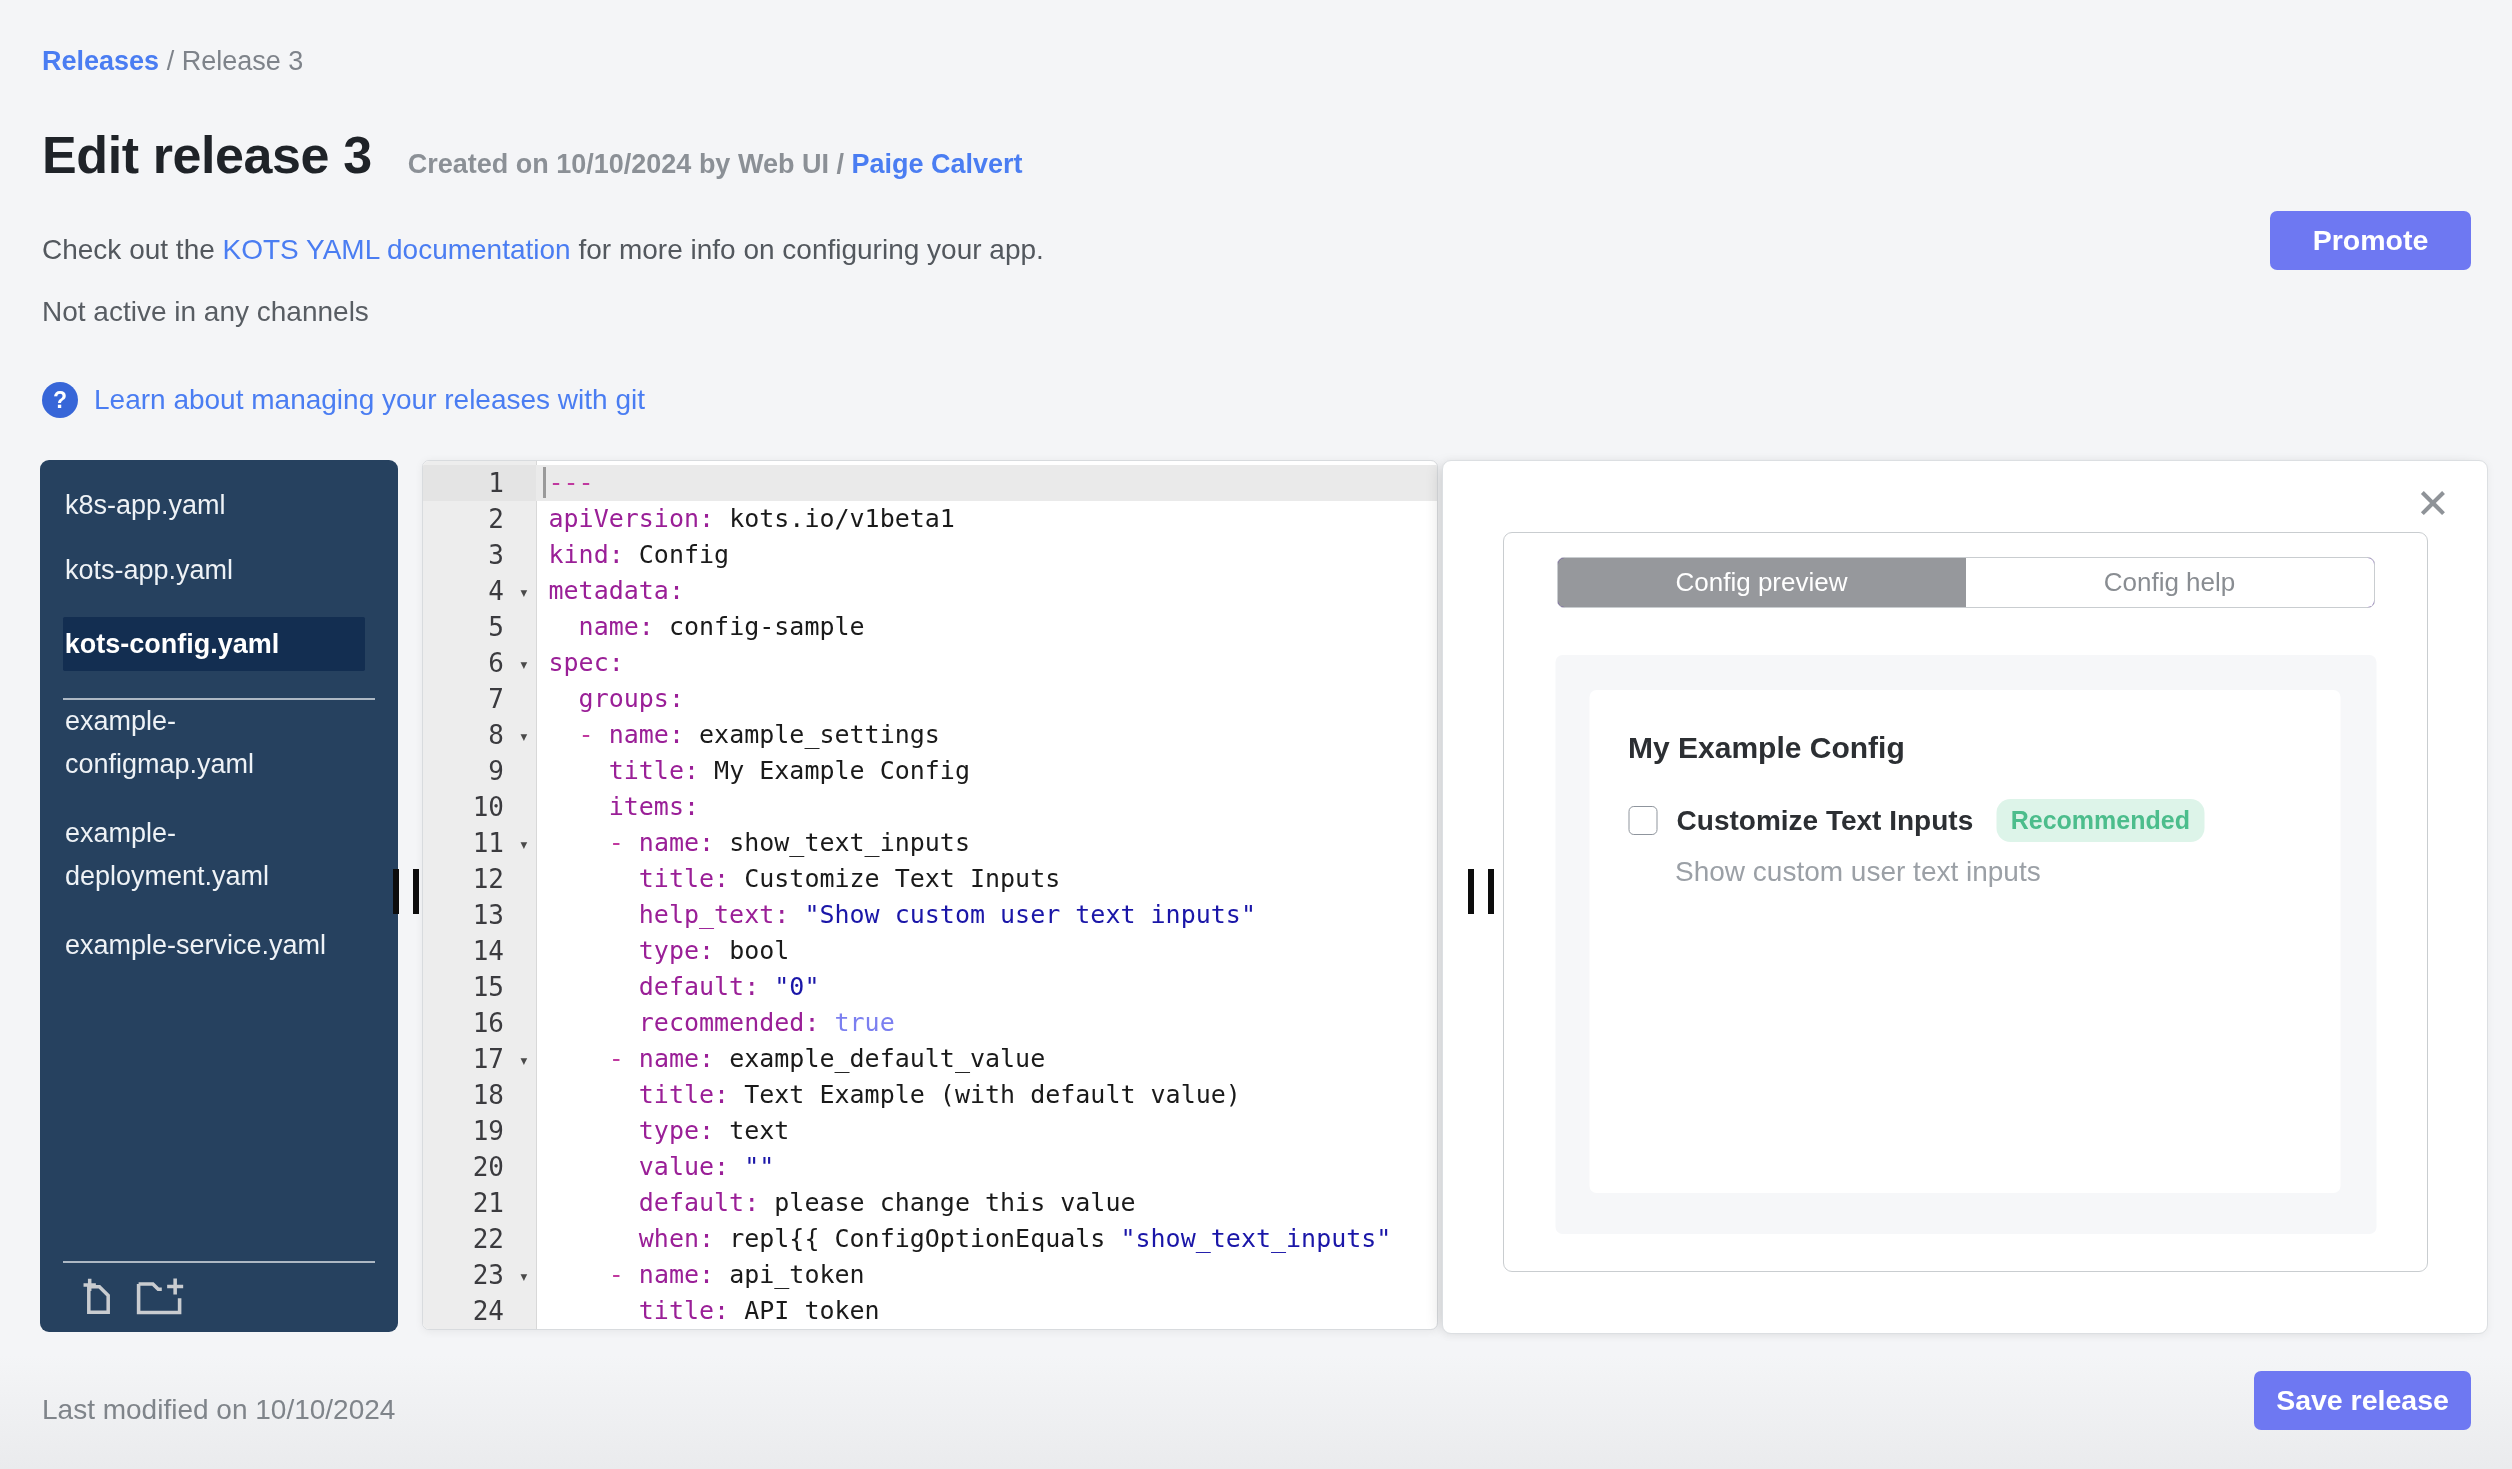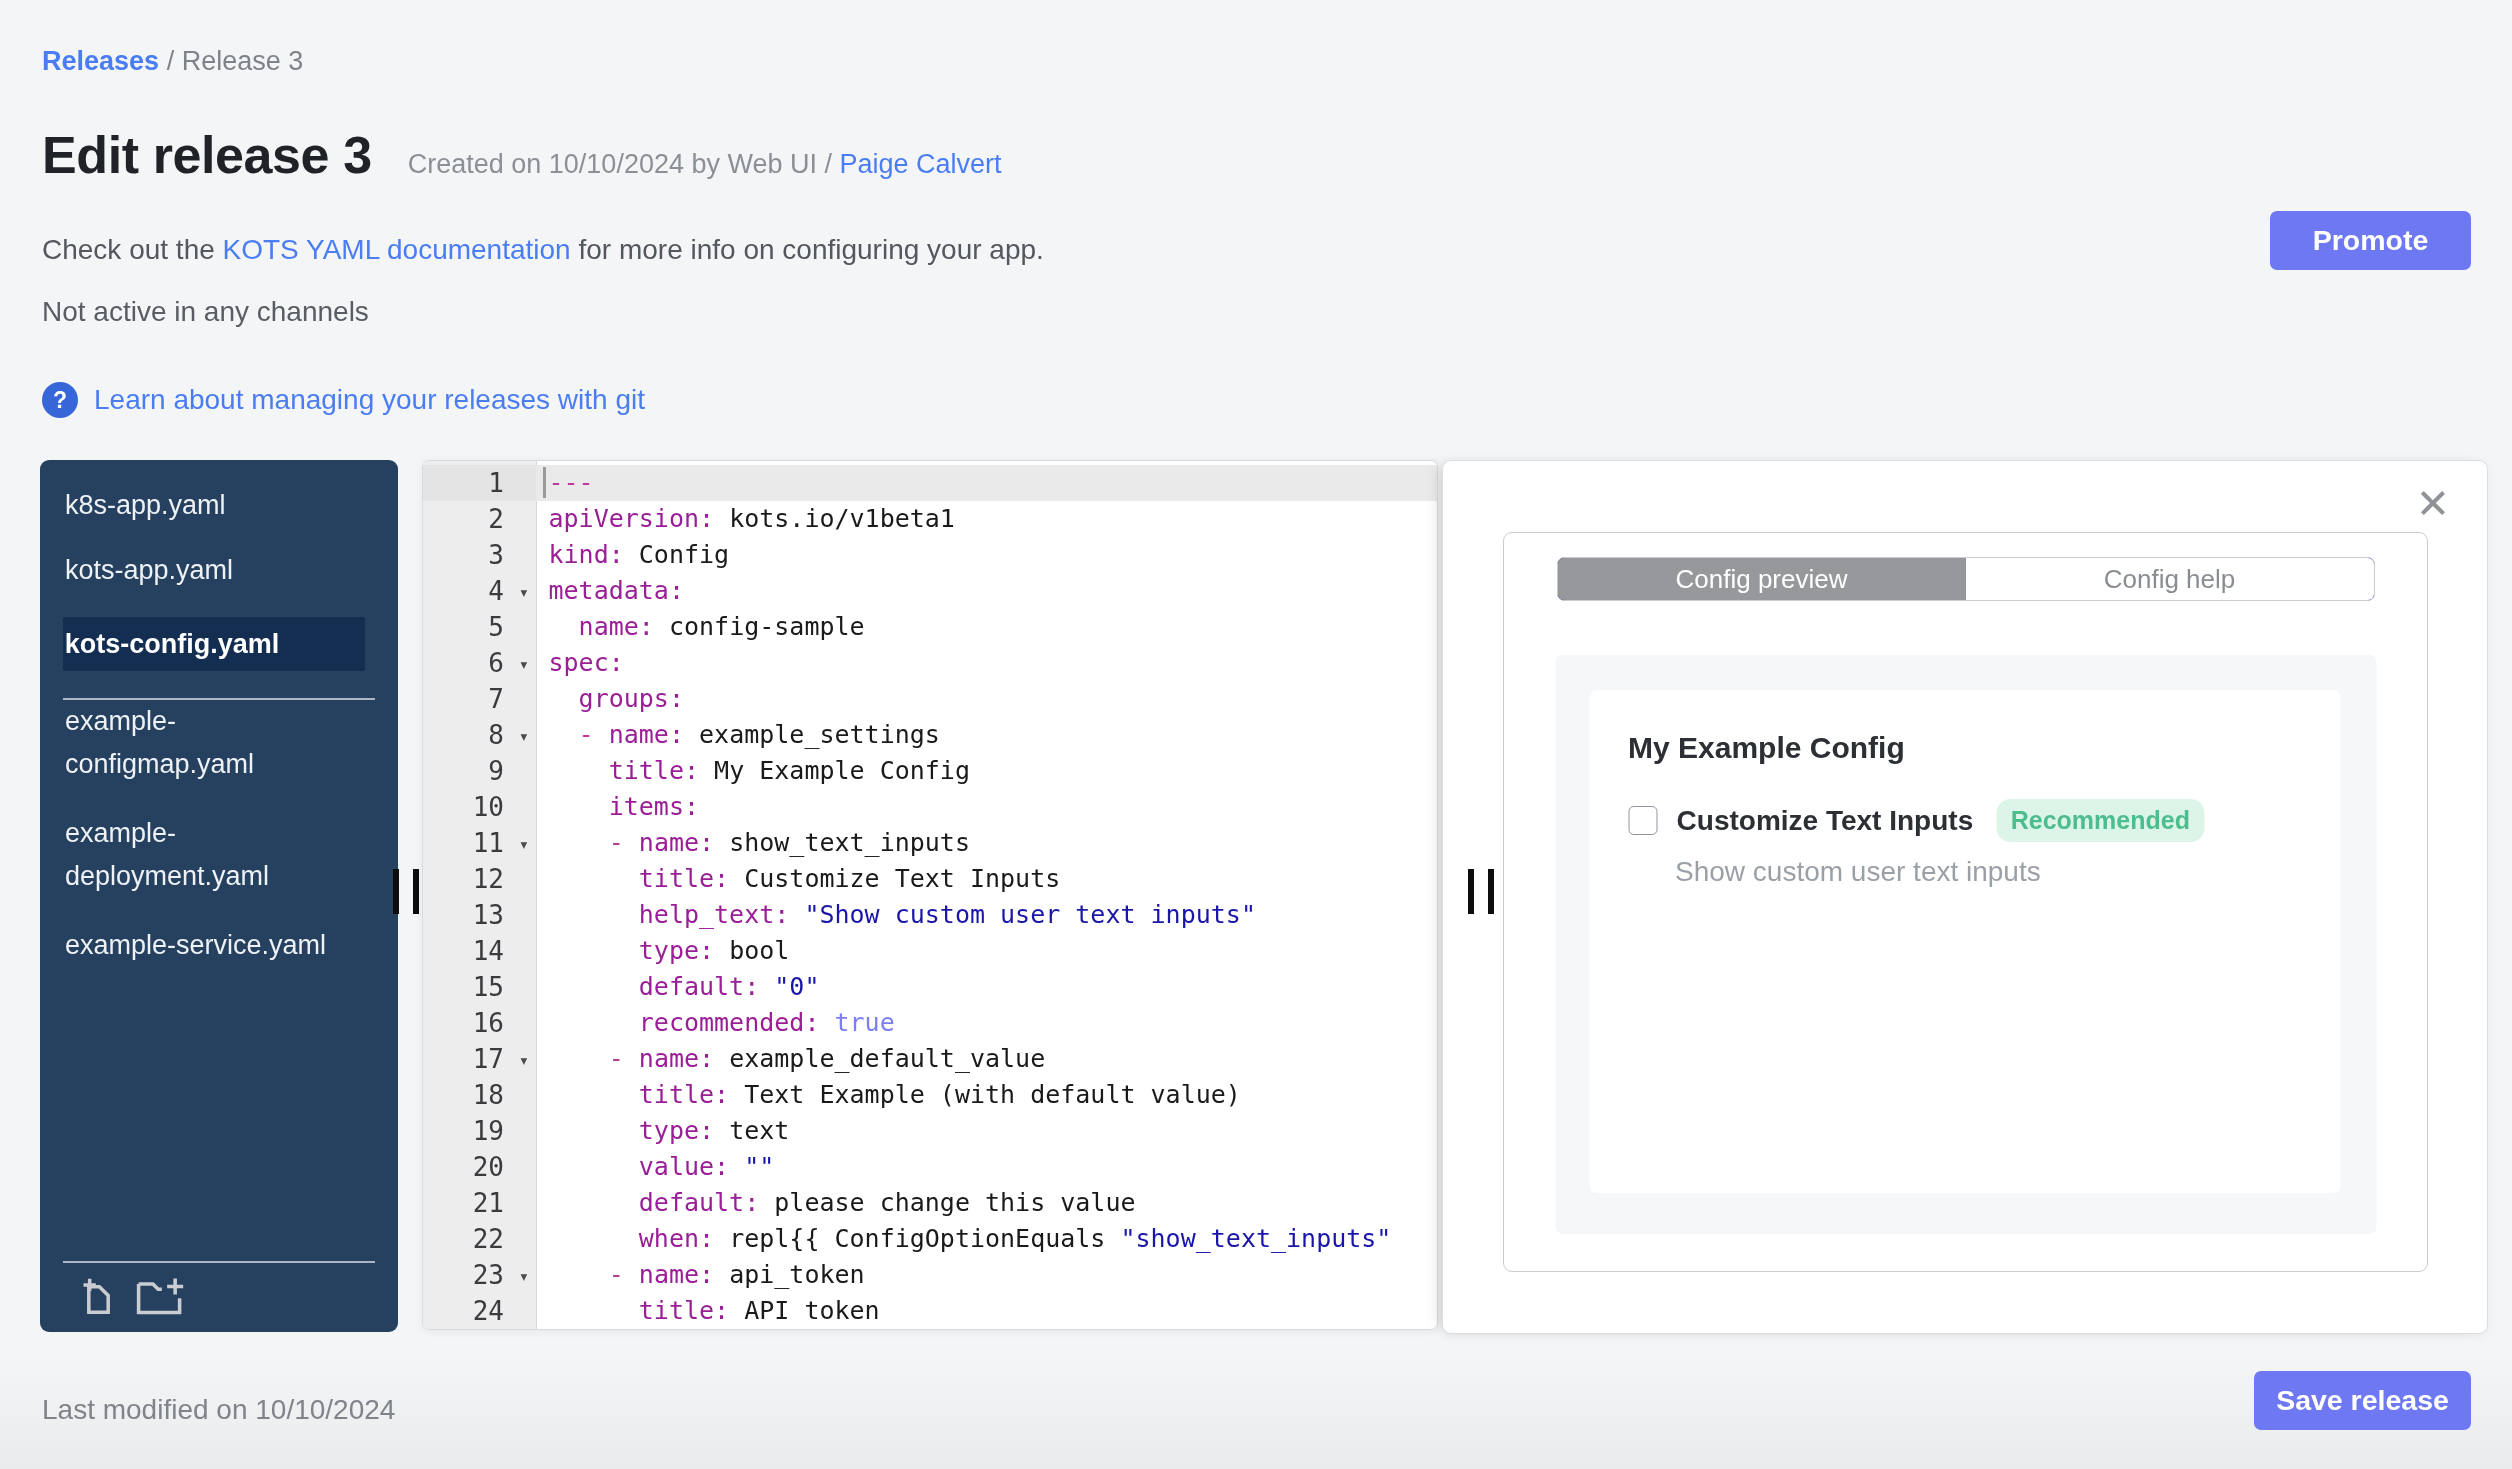--- a/index.html
+++ b/index.html
@@ -5,21 +5,21 @@
   html,body{margin:0;padding:0;background:#f4f5f7;}
   .page{position:relative;width:2512px;height:1469px;background:#f4f5f7;overflow:hidden;
         font-family:"Liberation Sans",sans-serif;color:#2a2e33;}
 
   
   .breadcrumb{position:absolute;left:42px;top:46px;font-size:27px;}
   .breadcrumb .bc-link{color:#4a7df2;font-weight:600;cursor:pointer;}
   .breadcrumb .bc-sep,.breadcrumb .bc-cur{color:#7e838a;font-weight:400;}
   .title-row{position:absolute;left:42px;top:125px;display:flex;align-items:baseline;gap:36px;}
   .page-title{font-size:52px;font-weight:700;color:#1f2328;letter-spacing:-0.4px;}
-  .created{font-size:27px;color:#8b9096;}
+  .created{font-size:27px;color:#8b9096;font-weight:bold;}
   .created .link{color:#4a7df2;cursor:pointer;}
   .doc-row{position:absolute;left:42px;top:234px;font-size:28px;color:#53585e;}
   .doc-row .link{color:#4a7df2;cursor:pointer;}
   .status-row{position:absolute;left:42px;top:296px;font-size:28px;color:#585d63;}
   .git-row{position:absolute;left:42px;top:382px;display:flex;align-items:center;gap:16px;}
   .help-circle{width:36px;height:36px;border-radius:50%;background:#3766d8;color:#fff;
                display:flex;align-items:center;justify-content:center;font-size:23px;font-weight:700;cursor:pointer;}
   .git-link{font-size:28px;color:#4a7df2;cursor:pointer;}
   .btn{background:#6e78f2;color:#fff;font-weight:700;border:none;border-radius:7.1px;
        font-family:"Liberation Sans",sans-serif;cursor:pointer;display:flex;align-items:center;justify-content:center;}
@@ -67,21 +67,21 @@
   .handle::after{left:19.6px;}
   .handle-left{left:393px;}
   .handle-right{left:1468px;}
 
   
   .preview-card{position:absolute;left:1442px;top:460px;width:1046px;height:874px;background:#fff;
                 border:0.9px solid #dcdfe2;border-radius:9px;box-sizing:border-box;
                 box-shadow:-9px 0 16px -7.1px rgba(0,0,0,.14),0 1.8px 9px rgba(0,0,0,.05);}
   .close-btn{position:absolute;top:23px;right:37px;font-size:41px;color:#8f9398;cursor:pointer;line-height:1;}
   .preview-inner{position:absolute;left:60px;right:59px;top:71px;bottom:61px;border:1.8px solid #c9cdd0;border-radius:9px;}
-  .tabs{position:absolute;top:24px;left:50%;transform:translateX(-50%);display:flex;width:818px;height:44px;
+  .tabs{position:absolute;top:24px;left:50%;transform:translateX(-50%);display:flex;width:818px;height:51px;
         border:1.8px solid #c9cdd0;border-radius:7.1px;overflow:hidden;background:#4c1d95;box-sizing:border-box;}
   .tab{flex:1;display:flex;align-items:center;justify-content:center;font-size:26px;color:#898d92;background:#fff;cursor:pointer;}
   .tab.active{background:#96989c;color:#fff;}
   .config-area{position:absolute;top:122px;left:50%;transform:translateX(-50%);width:821px;height:579px;
                background:#f6f7f9;border-radius:7.1px;}
   .group-card{position:absolute;top:35px;left:34px;right:36px;height:503px;background:#fff;border-radius:7.1px;}
   .group-title{margin:41px 0 0 39px;font-size:30px;font-weight:700;color:#2c2f33;}
   .item-row{margin:34px 0 0 39px;display:flex;align-items:center;gap:19.6px;}
   .checkbox{width:27px;height:27px;border:1.8px solid #8f959d;border-radius:5.3px;background:#fff;flex:none;cursor:pointer;}
   .item-label{font-size:28px;font-weight:700;color:#2c2f33;}

